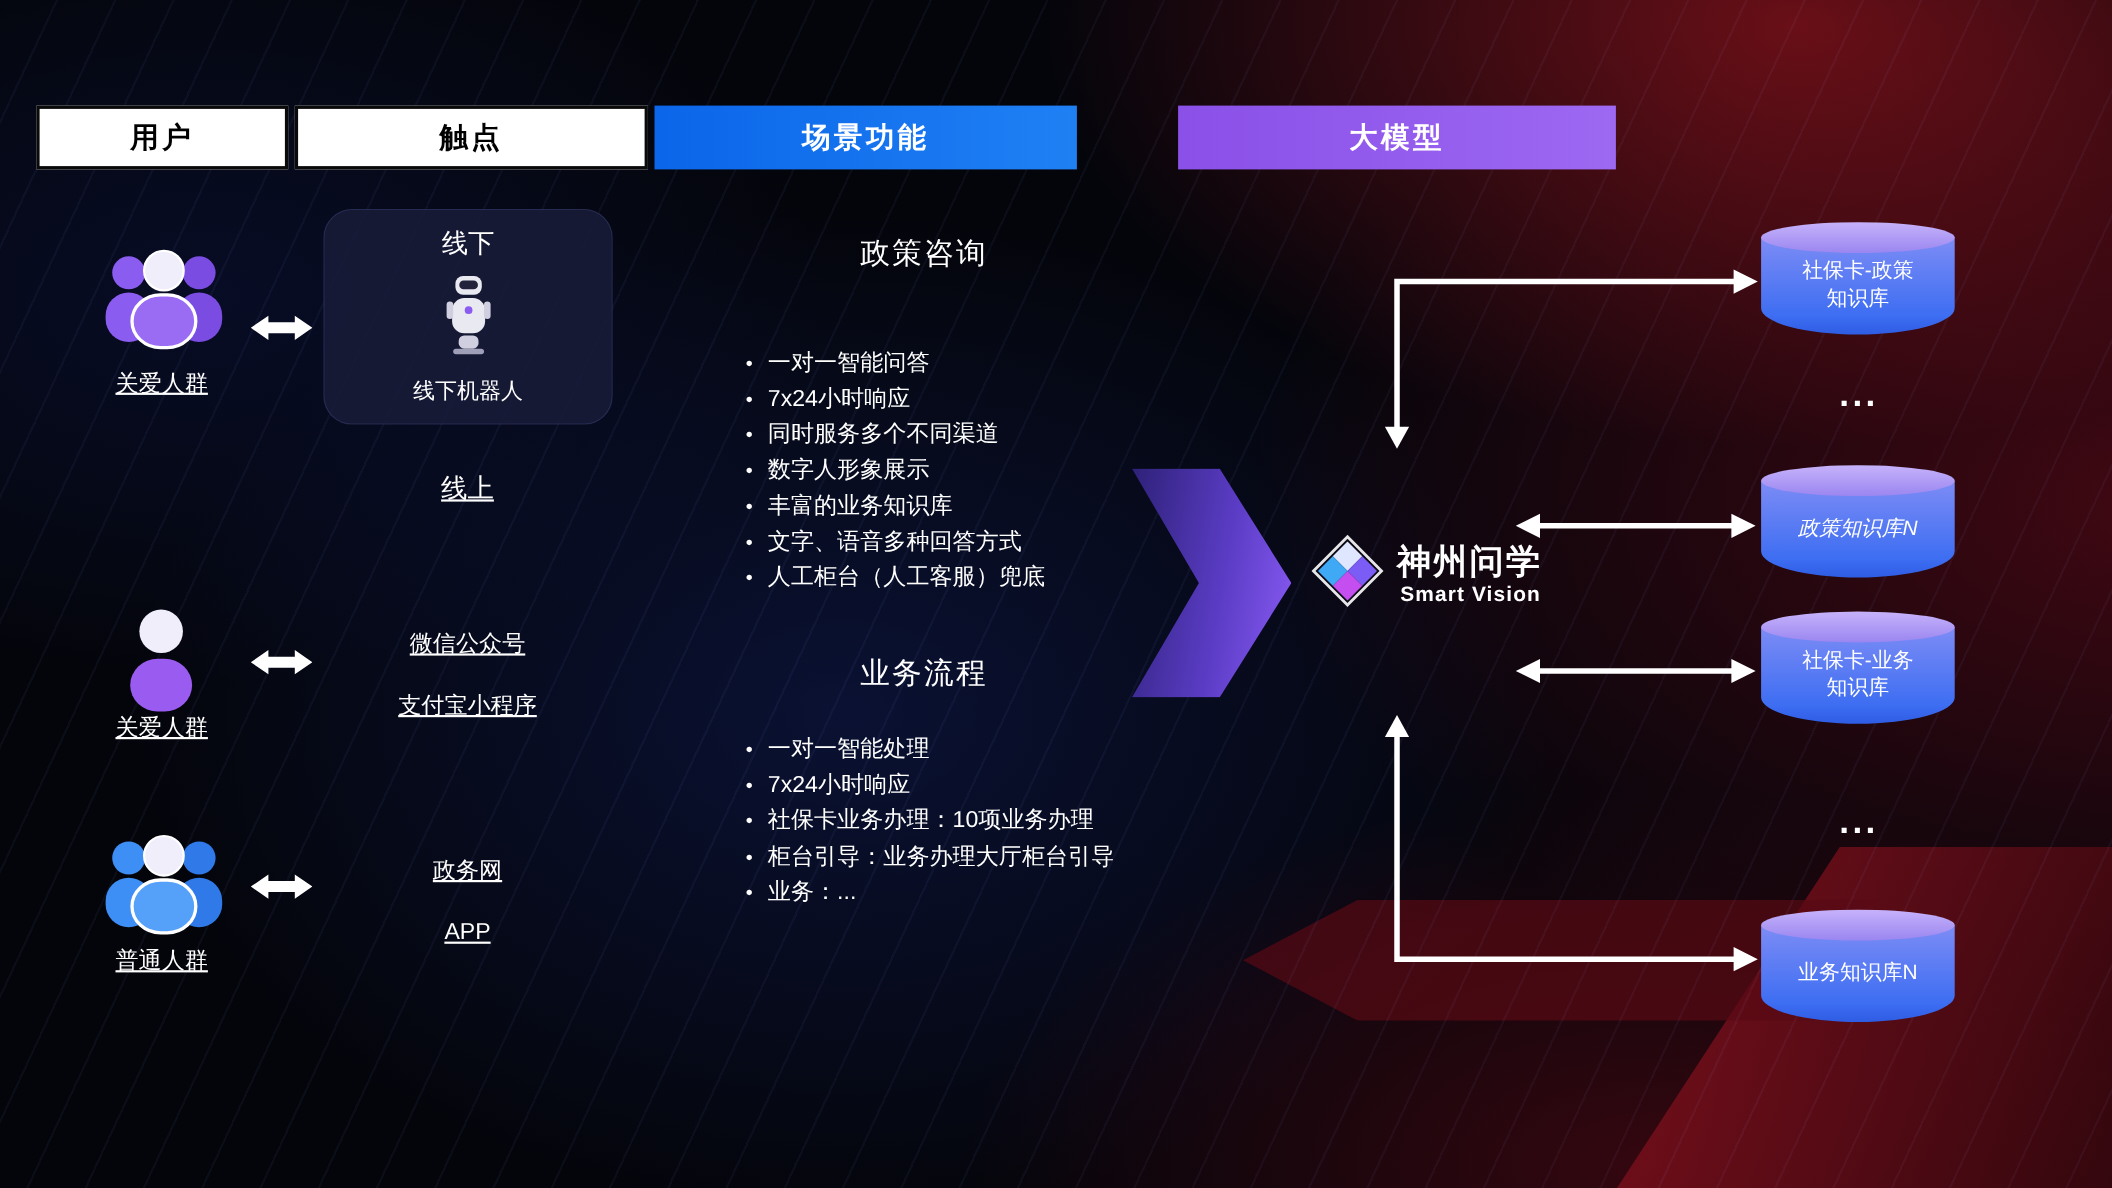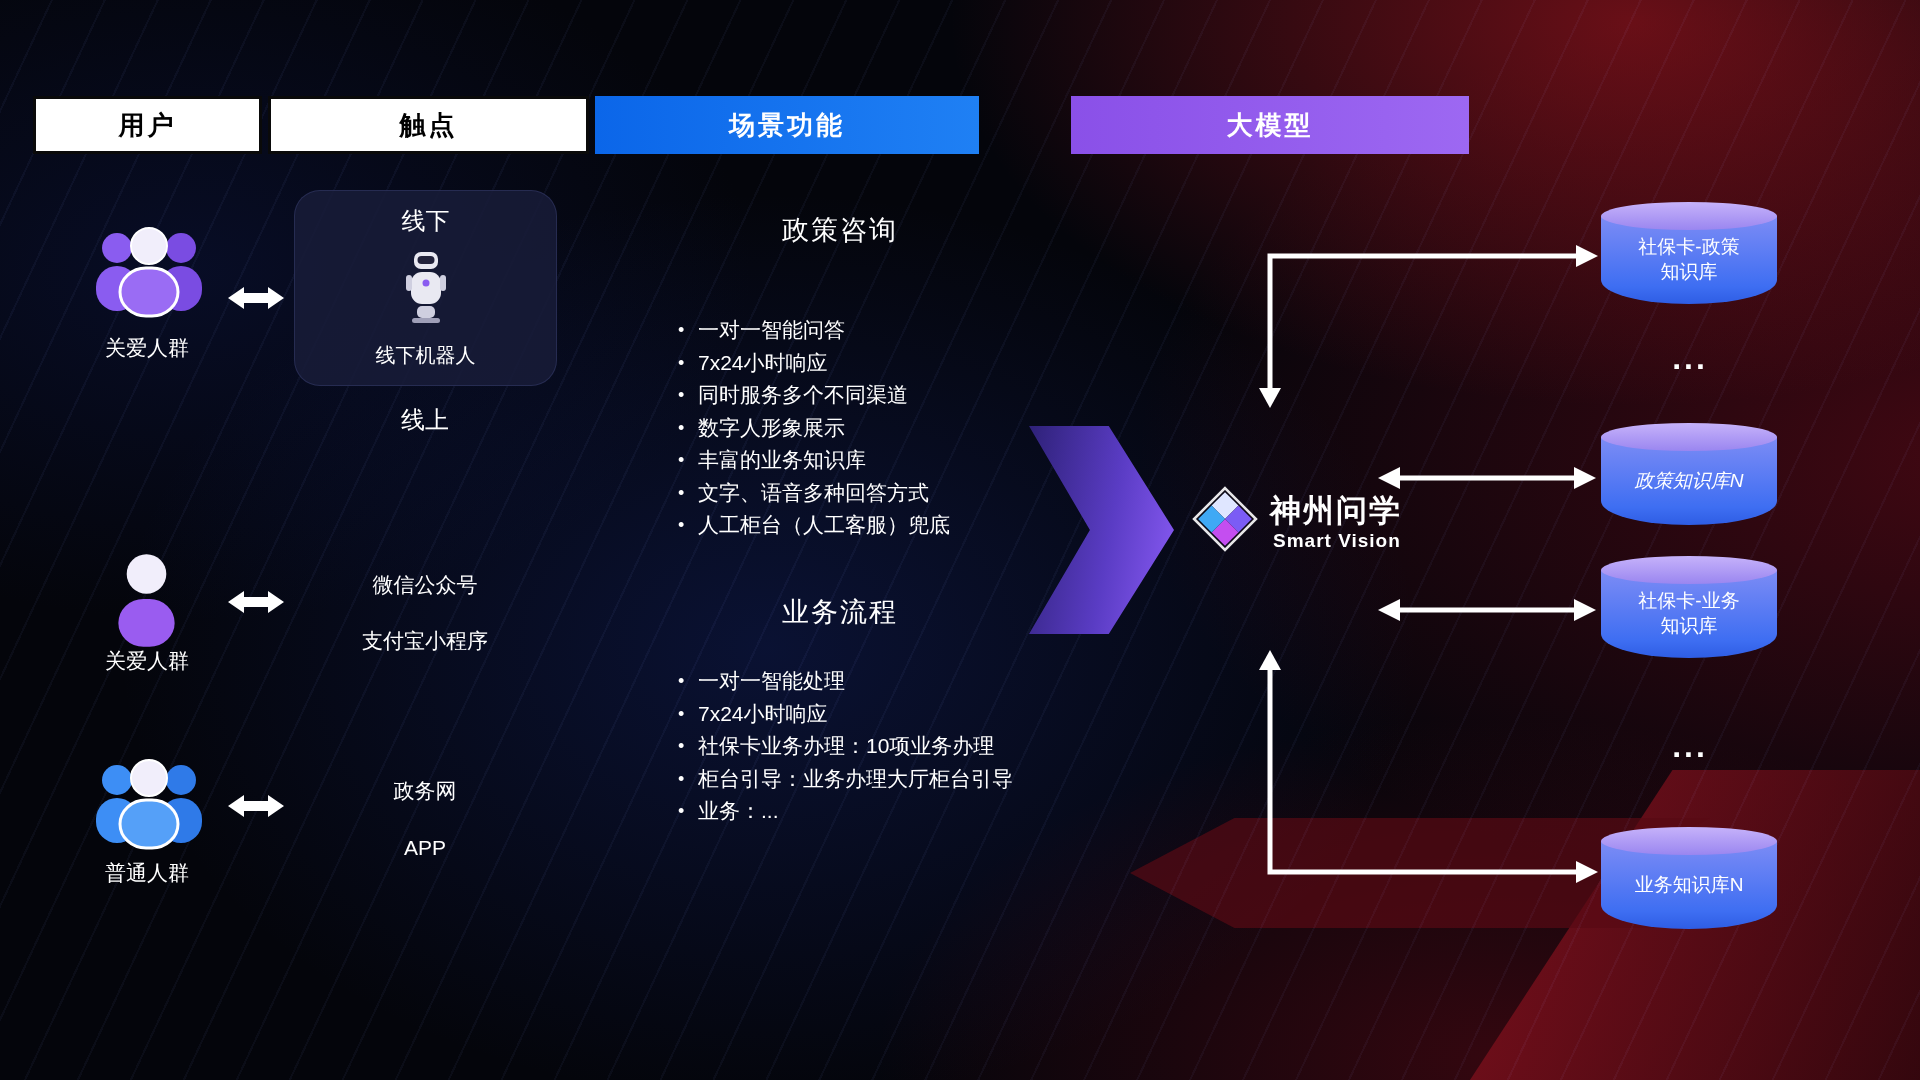--- a/index.html
+++ b/index.html
@@ -30,21 +30,21 @@
     clip-path:polygon(0 50%, 18% 0, 100% 0, 82% 50%, 100% 100%, 18% 100%);
   }
 
   
   .hdr{position:absolute;top:96px;height:58px;display:flex;align-items:center;justify-content:center;
        font-size:26px;font-weight:bold;letter-spacing:3px;box-sizing:border-box;}
   .hdr-white{background:#fff;color:#000;border:3px solid #0a0a0a;}
   .hdr-blue{background:linear-gradient(90deg,#0b66e9,#1f80f4);color:#fff;}
   .hdr-purple{background:linear-gradient(90deg,#8a50e8,#9d68f2);color:#fff;}
 
-  .lbl{position:absolute;text-align:center;font-size:21px;color:#fff;}
+  .lbl{position:absolute;text-align:center;font-size:21px;color:#fff;text-decoration:underline;}
   .lbl-lg{font-size:24px;}
 
   .card{
     position:absolute;left:294px;top:190px;width:263px;height:196px;border-radius:26px;
     background:rgba(24,27,56,.88);border:1px solid rgba(90,100,170,.25);
     display:flex;flex-direction:column;align-items:center;justify-content:space-between;
     padding:14px 0 16px;box-sizing:border-box;
   }
   .card .card-title{font-size:24px;}
   .card .card-sub{font-size:20px;}
@@ -161,21 +161,21 @@
         <rect x="2" y="25" width="6" height="16" rx="3" fill="#cfcfe0"></rect>
         <rect x="36" y="25" width="6" height="16" rx="3" fill="#cfcfe0"></rect>
         <circle cx="22" cy="33" r="3.5" fill="#8a5cf0"></circle>
         <rect x="13" y="56" width="18" height="12" rx="5" fill="#cfcfe0"></rect>
         <rect x="8" y="68" width="28" height="5" rx="2.5" fill="#9f9fb8"></rect>
       </svg>
     </div>
     <div class="card-sub">线下机器人</div>
   </div>
 
-  <div class="lbl lbl-lg" style="left:345px;top:404px;width:160px;">线上</div>
+  <div class="lbl lbl-lg" style="left:345px;top:428px;width:160px;">线上</div>
   <div class="lbl" style="left:315px;top:571px;width:220px;">微信公众号</div>
   <div class="lbl" style="left:315px;top:627px;width:220px;">支付宝小程序</div>
   <div class="lbl" style="left:315px;top:777px;width:220px;">政务网</div>
   <div class="lbl" style="left:315px;top:836px;width:220px;">APP</div>
 
   <div class="sec-title" style="left:700px;top:212px;">政策咨询</div>
   <ul class="bullets" style="top:302px;margin-top:12px;">
     <li>一对一智能问答</li>
     <li>7x24小时响应</li>
     <li>同时服务多个不同渠道</li>

